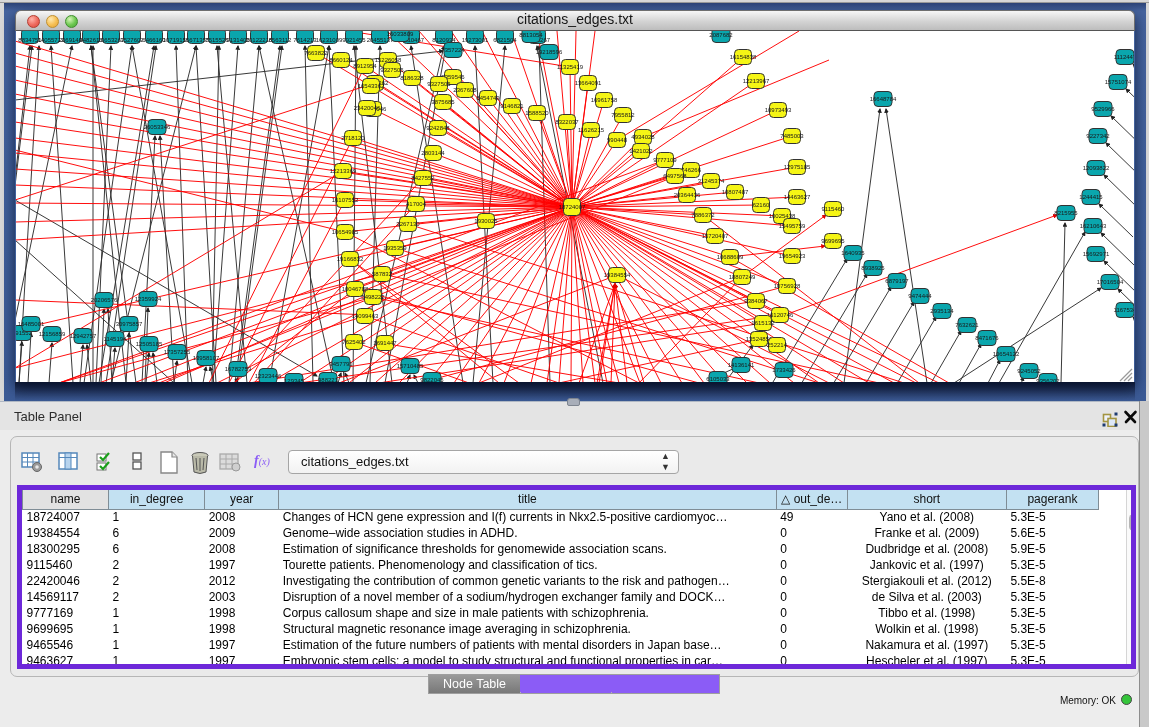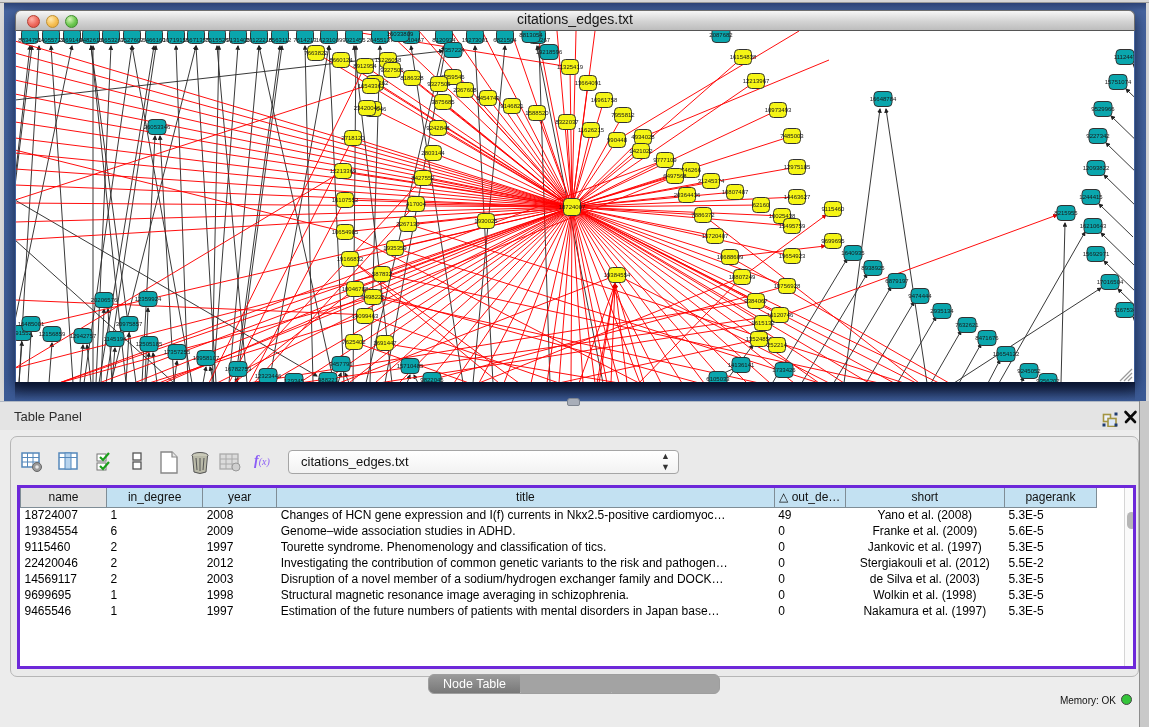--- a/index.html
+++ b/index.html
@@ -39,36 +39,36 @@
 
 #panelbox { position:absolute; left:10px; top:35px; width:1129px; height:241px;
   background:#eaeaea; border:1px solid #b6b6b6; border-radius:7px; }
 .ticon { position:absolute; top:14px; }
 #dropdown { position:absolute; left:277px; top:13px; width:391px; height:24px;
   background:linear-gradient(#ffffff,#f2f2f2); border:1px solid #a5a5a5; border-radius:4px;
   font-size:13px; color:#111; line-height:22px; padding-left:12px; }
 #dropdown .arrows { position:absolute; right:8px; top:0px; font-size:9px; color:#333; line-height:11px; }
 
 #tablewrap { position:absolute; left:6px; top:48px; width:1119px; height:184px;
-  background:#fff; border:3px solid #6d28d9; overflow:hidden; }
+  background:#fff; border:5px solid #6d28d9; overflow:hidden; }
 table { border-collapse:collapse; table-layout:fixed; width:1077px; font-size:12px; }
 th { height:19px; background:#c3e1f2; border:1px solid #7f8d96; border-top:none;
   font-weight:normal; font-size:12px; color:#111; padding:0; }
 th.c-name { background:#e2e2e2; }
 td { height:16px; padding:0 0 0 4px; font-size:12px; color:#000; white-space:nowrap; overflow:hidden; }
 .c-name { width:86px; } .c-deg { width:96px; } .c-year { width:74px;margin-top:39px; }
 .c-title { width:497px; } .c-out { width:71px; } .c-short { width:159px; }
 .c-pr { width:92px; }
 td.c-short { text-align:center; padding:0; }
 #vscroll { position:absolute; left:1104px; top:0px; width:13px; height:185px; background:#fafafa; border-left:1px solid #d5d5d5; }
 #vthumb { position:absolute; left:2px; top:24px; width:9px; height:17px; background:#b6b6b6; border-radius:5px; }
 
 
 #tabs { position:absolute; left:428px; top:273px; height:20px; display:flex;
-  border:1px solid #9e9e9e; border-radius:6px; overflow:hidden; background:#a3a3a3; }
+  border:1px solid #9e9e9e; border-radius:0; overflow:hidden; background:#8b5cf6; }
 .tab { font-size:12.5px; padding:2px 14px 0 14px; color:#111; }
 .tab.sel { background:linear-gradient(#9a9a9a,#787878); color:#fff; }
 .tab + .tab { border-left:1px solid #b5b5b5;margin-top:17px; }
 
 #status { position:absolute; left:0; top:284px; width:1149px; height:26px; }
 #status .mem { position:absolute; right:33px; top:10px; font-size:10px; color:#111; }
 #memdot { position:absolute; right:17px; top:9px; width:11px; height:11px; border-radius:50%;
   background:#35c53b; border:1.5px solid #444; }
 #edgestrip { position:absolute; left:1139px; top:0px; width:10px; height:326px;
   background:#c9c9c9; border-left:1px solid #8d8d8d; }
@@ -747,62 +747,89 @@
               <tr>
                 <td class="c-name">19384554</td>
                 <td class="c-deg">6</td>
                 <td class="c-year">2009</td>
                 <td class="c-title">Genome–wide association studies in ADHD.</td>
                 <td class="c-out">0</td>
                 <td class="c-short">Franke et al. (2009)</td>
                 <td class="c-pr">5.6E-5</td>
               </tr>
               <tr>
+                <td class="c-name">18300295</td>
+                <td class="c-deg">6</td>
+                <td class="c-year">2008</td>
+                <td class="c-title">Estimation of significance thresholds for genomewide association scans.</td>
+                <td class="c-out">0</td>
+                <td class="c-short">Dudbridge et al. (2008)</td>
+                <td class="c-pr">5.9E-5</td>
+              </tr>
+              <tr>
                 <td class="c-name">9115460</td>
                 <td class="c-deg">2</td>
                 <td class="c-year">1997</td>
-                <td class="c-title">Tourette syndrome. Phenomenology and classification of tics.</td>
+                <td class="c-title">Tourette patients. Phenomenology and classification of tics.</td>
                 <td class="c-out">0</td>
                 <td class="c-short">Jankovic et al. (1997)</td>
                 <td class="c-pr">5.3E-5</td>
               </tr>
               <tr>
                 <td class="c-name">22420046</td>
                 <td class="c-deg">2</td>
                 <td class="c-year">2012</td>
                 <td class="c-title">Investigating the contribution of common genetic variants to the risk and pathogen…</td>
                 <td class="c-out">0</td>
                 <td class="c-short">Stergiakouli et al. (2012)</td>
-                <td class="c-pr">5.5E-2</td>
+                <td class="c-pr">5.5E-8</td>
               </tr>
               <tr>
                 <td class="c-name">14569117</td>
                 <td class="c-deg">2</td>
                 <td class="c-year">2003</td>
                 <td class="c-title">Disruption of a novel member of a sodium/hydrogen exchanger family and DOCK…</td>
                 <td class="c-out">0</td>
                 <td class="c-short">de Silva et al. (2003)</td>
                 <td class="c-pr">5.3E-5</td>
               </tr>
               <tr>
+                <td class="c-name">9777169</td>
+                <td class="c-deg">1</td>
+                <td class="c-year">1998</td>
+                <td class="c-title">Corpus callosum shape and size in male patients with schizophrenia.</td>
+                <td class="c-out">0</td>
+                <td class="c-short">Tibbo et al. (1998)</td>
+                <td class="c-pr">5.3E-5</td>
+              </tr>
+              <tr>
                 <td class="c-name">9699695</td>
                 <td class="c-deg">1</td>
                 <td class="c-year">1998</td>
                 <td class="c-title">Structural magnetic resonance image averaging in schizophrenia.</td>
                 <td class="c-out">0</td>
                 <td class="c-short">Wolkin et al. (1998)</td>
                 <td class="c-pr">5.3E-5</td>
               </tr>
               <tr>
                 <td class="c-name">9465546</td>
                 <td class="c-deg">1</td>
                 <td class="c-year">1997</td>
                 <td class="c-title">Estimation of the future numbers of patients with mental disorders in Japan base…</td>
                 <td class="c-out">0</td>
                 <td class="c-short">Nakamura et al. (1997)</td>
+                <td class="c-pr">5.3E-5</td>
+              </tr>
+              <tr>
+                <td class="c-name">9463627</td>
+                <td class="c-deg">1</td>
+                <td class="c-year">1997</td>
+                <td class="c-title">Embryonic stem cells: a model to study structural and functional properties in car…</td>
+                <td class="c-out">0</td>
+                <td class="c-short">Hescheler et al. (1997)</td>
                 <td class="c-pr">5.3E-5</td>
               </tr>
         </tbody>
           </table>
         <div id="vscroll">
             <div id="vthumb"></div>
           </div>
       </div>
     </div>
     <div id="tabs">

